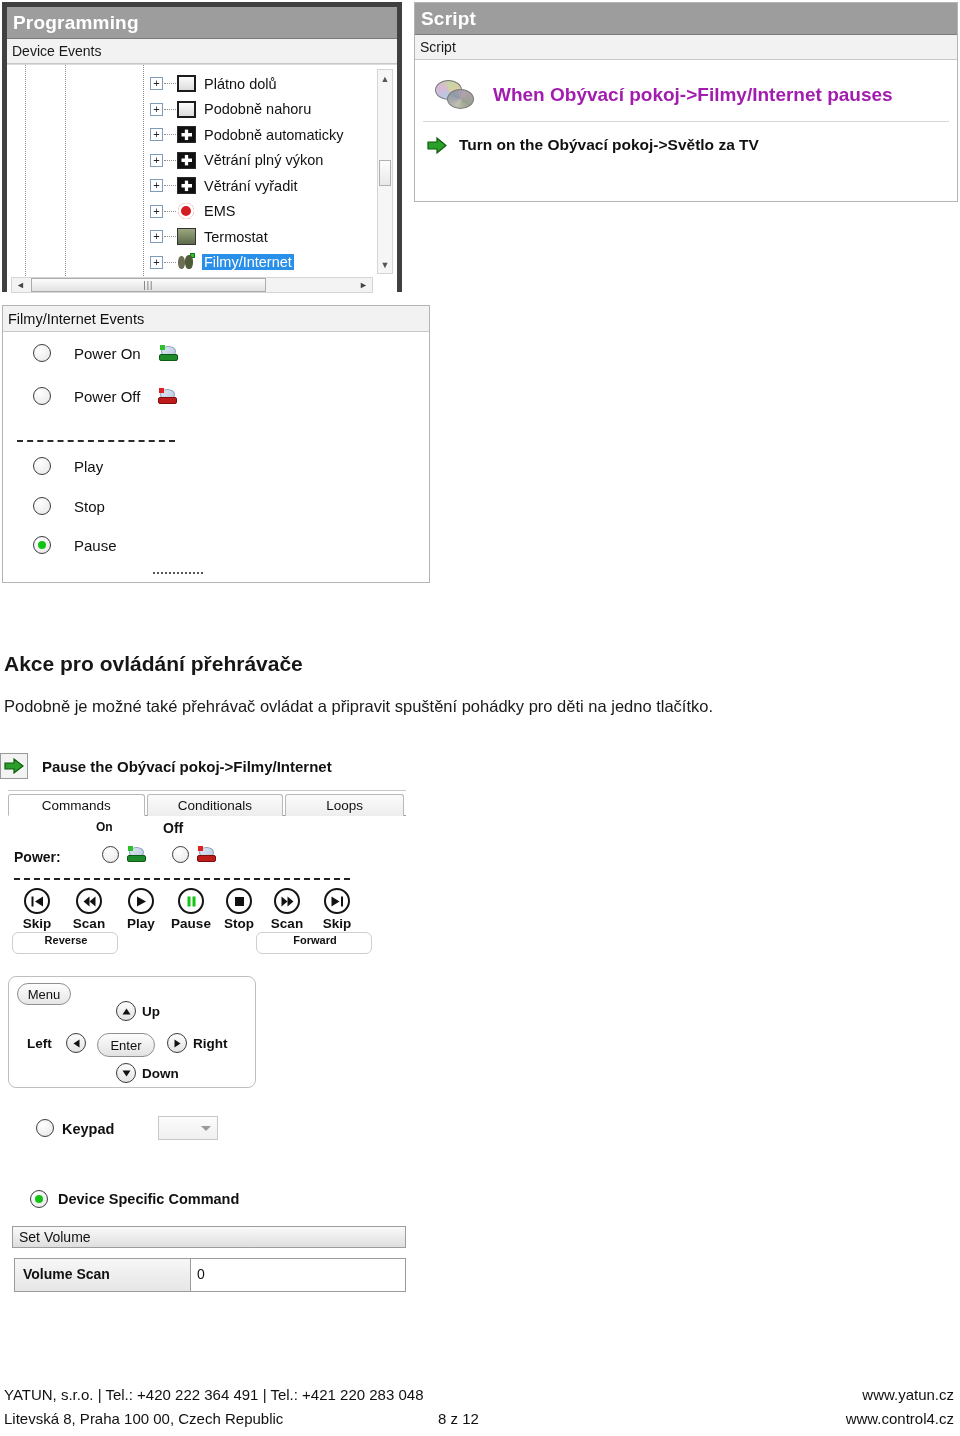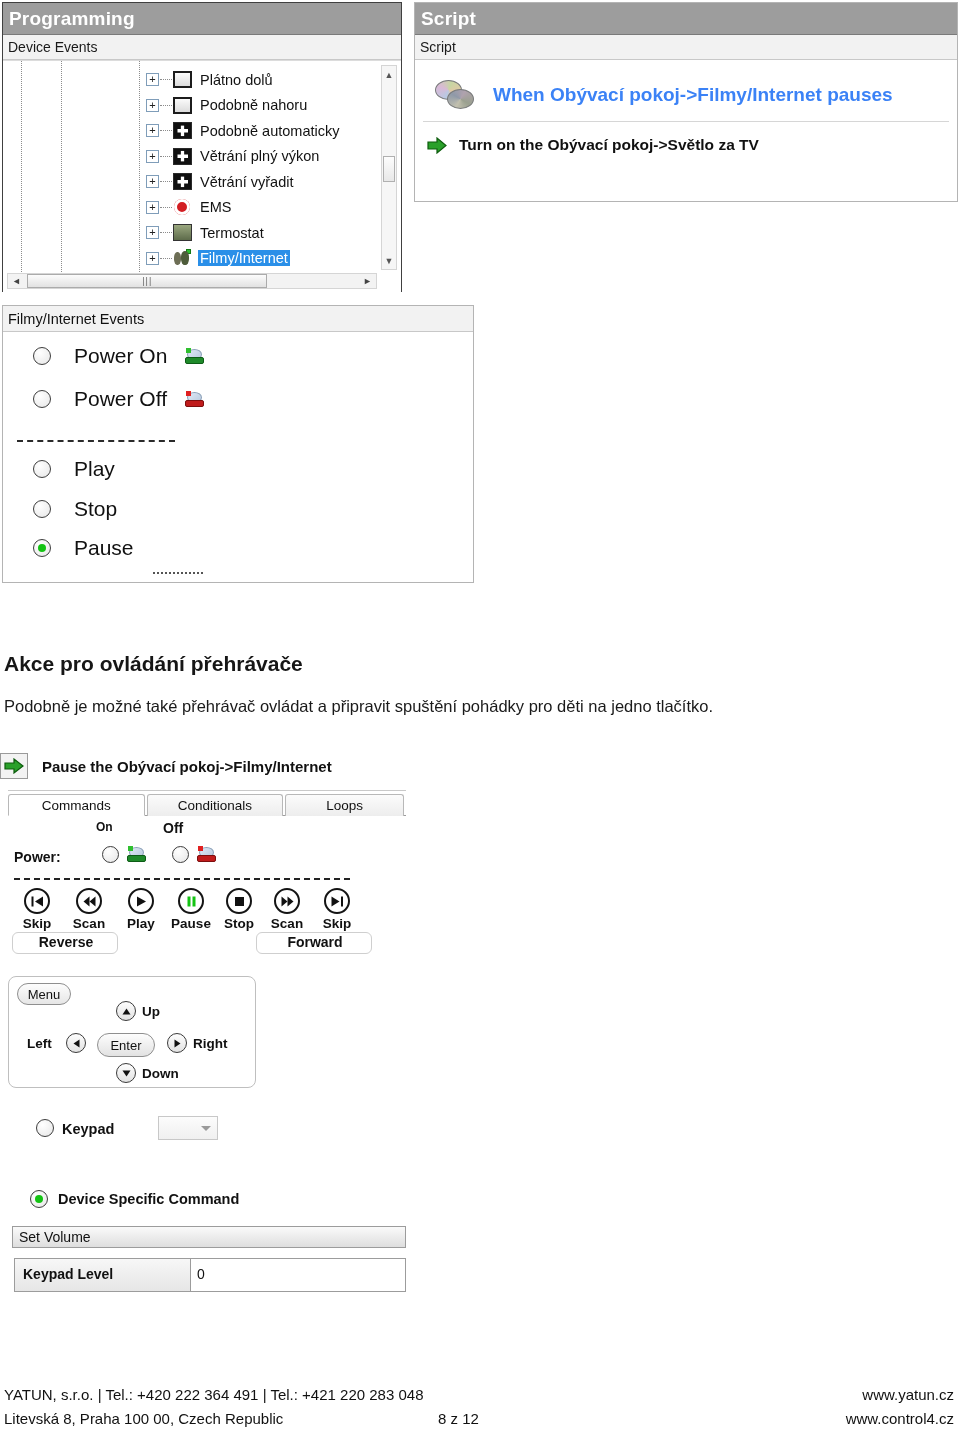--- a/index.html
+++ b/index.html
@@ -10,21 +10,21 @@
     font-family: "Liberation Sans", sans-serif;
     overflow: hidden;
   }
   .page { position: relative; width: 960px; height: 1436px; }
 
   
   .shot1 { position: absolute; left: 0; top: 0; width: 960px; height: 585px; }
 
   .panel-prog {
     position: absolute; left: 2px; top: 2px; width: 400px; height: 290px;
-    border: 1px solid #404040; background: #fff;
+    border: 5px solid #404040; background: #fff;
   }
   .panel-title {
     height: 32px; background: #9d9d9d; color: #ffffff;
     font-weight: bold; font-size: 19px; line-height: 32px;
     padding-left: 6px; letter-spacing: .2px;
     border-bottom: 1px solid #7a7a7a;
   }
   .panel-subhead {
     height: 25px; background: #f2f2f2; border-bottom: 1px solid #c8c8c8;
     font-size: 14px; color: #1a1a1a; line-height: 25px; padding-left: 5px;
@@ -91,37 +91,37 @@
     background: #f3f3f3; border: 1px solid #d5d5d5; display:flex; align-items:center;
   }
   .hs-arrow { width: 17px; text-align:center; font-size:9px; color:#444; }
   .hs-track { flex:1; height:14px; position:relative; }
   .hs-thumb { position:absolute; left:2px; width:72%; top:0; height:14px;
     background: linear-gradient(#fcfcfc,#e2e2e2); border:1px solid #ababab;
     display:flex; align-items:center; justify-content:center;
     font-size:9px; color:#666; letter-spacing:1px; }
 
   .panel-events {
-    position: absolute; left: 2px; top: 305px; width: 472px; height: 278px;
+    position: absolute; left: 2px; top: 305px; width: 428px; height: 278px;
     border: 1px solid #b4b4b4; background:#fff;
   }
   .events-head {
     height: 26px; background:#f2f2f2; border-bottom:1px solid #c8c8c8;
     font-size: 14.5px; line-height: 26px; padding-left: 5px; color:#111;
   }
   .events-body { position:relative; height: 250px; }
   .ev-row { position:absolute; display:flex; align-items:center; left: 30px; }
   .radio {
     width: 18px; height: 18px; border-radius:50%;
     border:1px solid #3d3d3d; background: radial-gradient(circle at 35% 30%, #ffffff, #e6e6e6);
     position:relative; flex:none;
   }
   .radio.on::after{ content:""; position:absolute; left:4px; top:4px;
     width:8px; height:8px; border-radius:50%; background:#13c313; }
-  .ev-label { font-size:21px; color:#111; margin-left: 23px; }
+  .ev-label { font-size:15px; color:#111; margin-left: 23px; }
   .ev-ico { margin-left: 18px; width: 20px; height: 17px; position:relative; }
   .dvd { position:absolute; left:0; top:1px; width:19px; height:15px; }
   .dvd .disc { position:absolute; left:2px; top:0; width:15px; height:11px;
     border-radius:50%; background: linear-gradient(135deg,#dfe8f5,#b9cade); border:1px solid #8ba0b8; }
   .dvd .body-g { position:absolute; left:0; bottom:0; width:19px; height:7px;
     background:#1f8a2a; border:1px solid #0d5c16; border-radius:2px; }
   .dvd .body-r { position:absolute; left:0; bottom:0; width:19px; height:7px;
     background:#c01b1b; border:1px solid #7d0e0e; border-radius:2px; }
   .dvd .tag-g { position:absolute; left:1px; top:-1px; width:5px; height:5px; background:#2fbf2f; }
   .dvd .tag-r { position:absolute; left:1px; top:-1px; width:5px; height:5px; background:#e02020; }
@@ -137,21 +137,21 @@
     display:flex; align-items:center; height: 54px; padding-left: 12px;
     border-bottom: 1px solid #d6d6d6; margin: 4px 8px 0 8px;
   }
   .disc-pair { position:relative; width: 44px; height: 30px; flex:none; }
   .disc-pair .d1, .disc-pair .d2 { position:absolute; width:27px; height:20px;
     border-radius:50%; border:1px solid #77797a; }
   .disc-pair .d1 { left:0; top:0;
     background: conic-gradient(from 20deg,#c7d6a2,#e3c7a6,#b9c9e3,#d9b9d6,#c7d6a2); }
   .disc-pair .d2 { left:12px; top:9px;
     background: conic-gradient(from 120deg,#9aa08f,#c2c0ae,#8f99a8,#b0a2ae,#9aa08f); }
-  .script-when-text { font-size: 19px; font-weight: bold; color:#3b82f6; margin-left: 14px; }
+  .script-when-text { font-size: 19px; font-weight: bold; color:#a21caf; margin-left: 14px; }
   .script-action { display:flex; align-items:center; padding: 14px 0 0 12px; }
   .arrow-green {
     width: 20px; height: 17px; position: relative; flex:none;
   }
   .arrow-green svg { display:block; }
   .script-action-text { font-size: 15.5px; font-weight: bold; color:#111; margin-left: 12px; }
 
   
   .doc-h2 {
     position:absolute; left: 4px; top: 652px;
@@ -192,21 +192,21 @@
   .dash-rule { position:absolute; left: 14px; top: 130px; width: 336px; border-top: 2px dashed #222; }
 
   .transport { position:absolute; left: 10px; top: 140px; width: 400px; height: 72px; }
   .tr-btn { position:absolute; width: 26px; height: 26px; top: 0; }
   .tr-circ { width:26px; height:26px; border-radius:50%; border:2px solid #141414; background:#fff;
              display:flex; align-items:center; justify-content:center; }
   .tr-lbl { position:absolute; top: 28px; font-size:13.5px; font-weight:bold; color:#111;
             text-align:center; white-space:nowrap; }
   .group-box { position:absolute; top: 44px; height: 22px; border:1px solid #cfcfcf;
                border-radius:6px; }
-  .group-lbl { position:absolute; top: 46px; font-size:14px; font-weight:bold; color:#111;
+  .group-lbl { position:absolute; top: 46px; font-size:11px; font-weight:bold; color:#111;
                text-align:center; white-space:nowrap; background:#fff; padding: 0 4px; }
 
   .navpad { position:absolute; left: 8px; top: 228px; width: 248px; height: 112px;
             border:1px solid #bfbfbf; border-radius: 8px; background:#fff; }
   .btn-menu { position:absolute; left: 8px; top: 6px; width: 54px; height: 22px;
               border:1px solid #8f8f8f; border-radius: 11px;
               background: linear-gradient(#fdfdfd,#e6e6e6);
               font-size: 13px; color:#111; display:flex; align-items:center; justify-content:center;text-align:right; }
   .nav-circ { position:absolute; width: 20px; height: 20px; border-radius:50%;
               border:1px solid #3a3a3a; background: linear-gradient(#fdfdfd,#e2e2e2);
@@ -585,21 +585,21 @@
     </div>
 
     <div class="dsc-row">
       <span class="radio on dsc-radio"></span>
       <span class="dsc-lbl">Device Specific Command</span>
     </div>
 
     <div class="setvol">Set Volume</div>
 
     <div class="volgrid">
-      <div class="vol-cell-h">Keypad Level</div>
+      <div class="vol-cell-h">Volume Scan</div>
       <div class="vol-cell-v">0</div>
     </div>
   </div>
 
   <div class="footer">
     <div class="f-row f-r1">
       <span class="f-left">YATUN, s.r.o. | Tel.: +420 222 364 491 | Tel.: +421 220 283 048</span>
       <span class="f-right">www.yatun.cz</span>
     </div>
     <div class="f-row f-r2">

